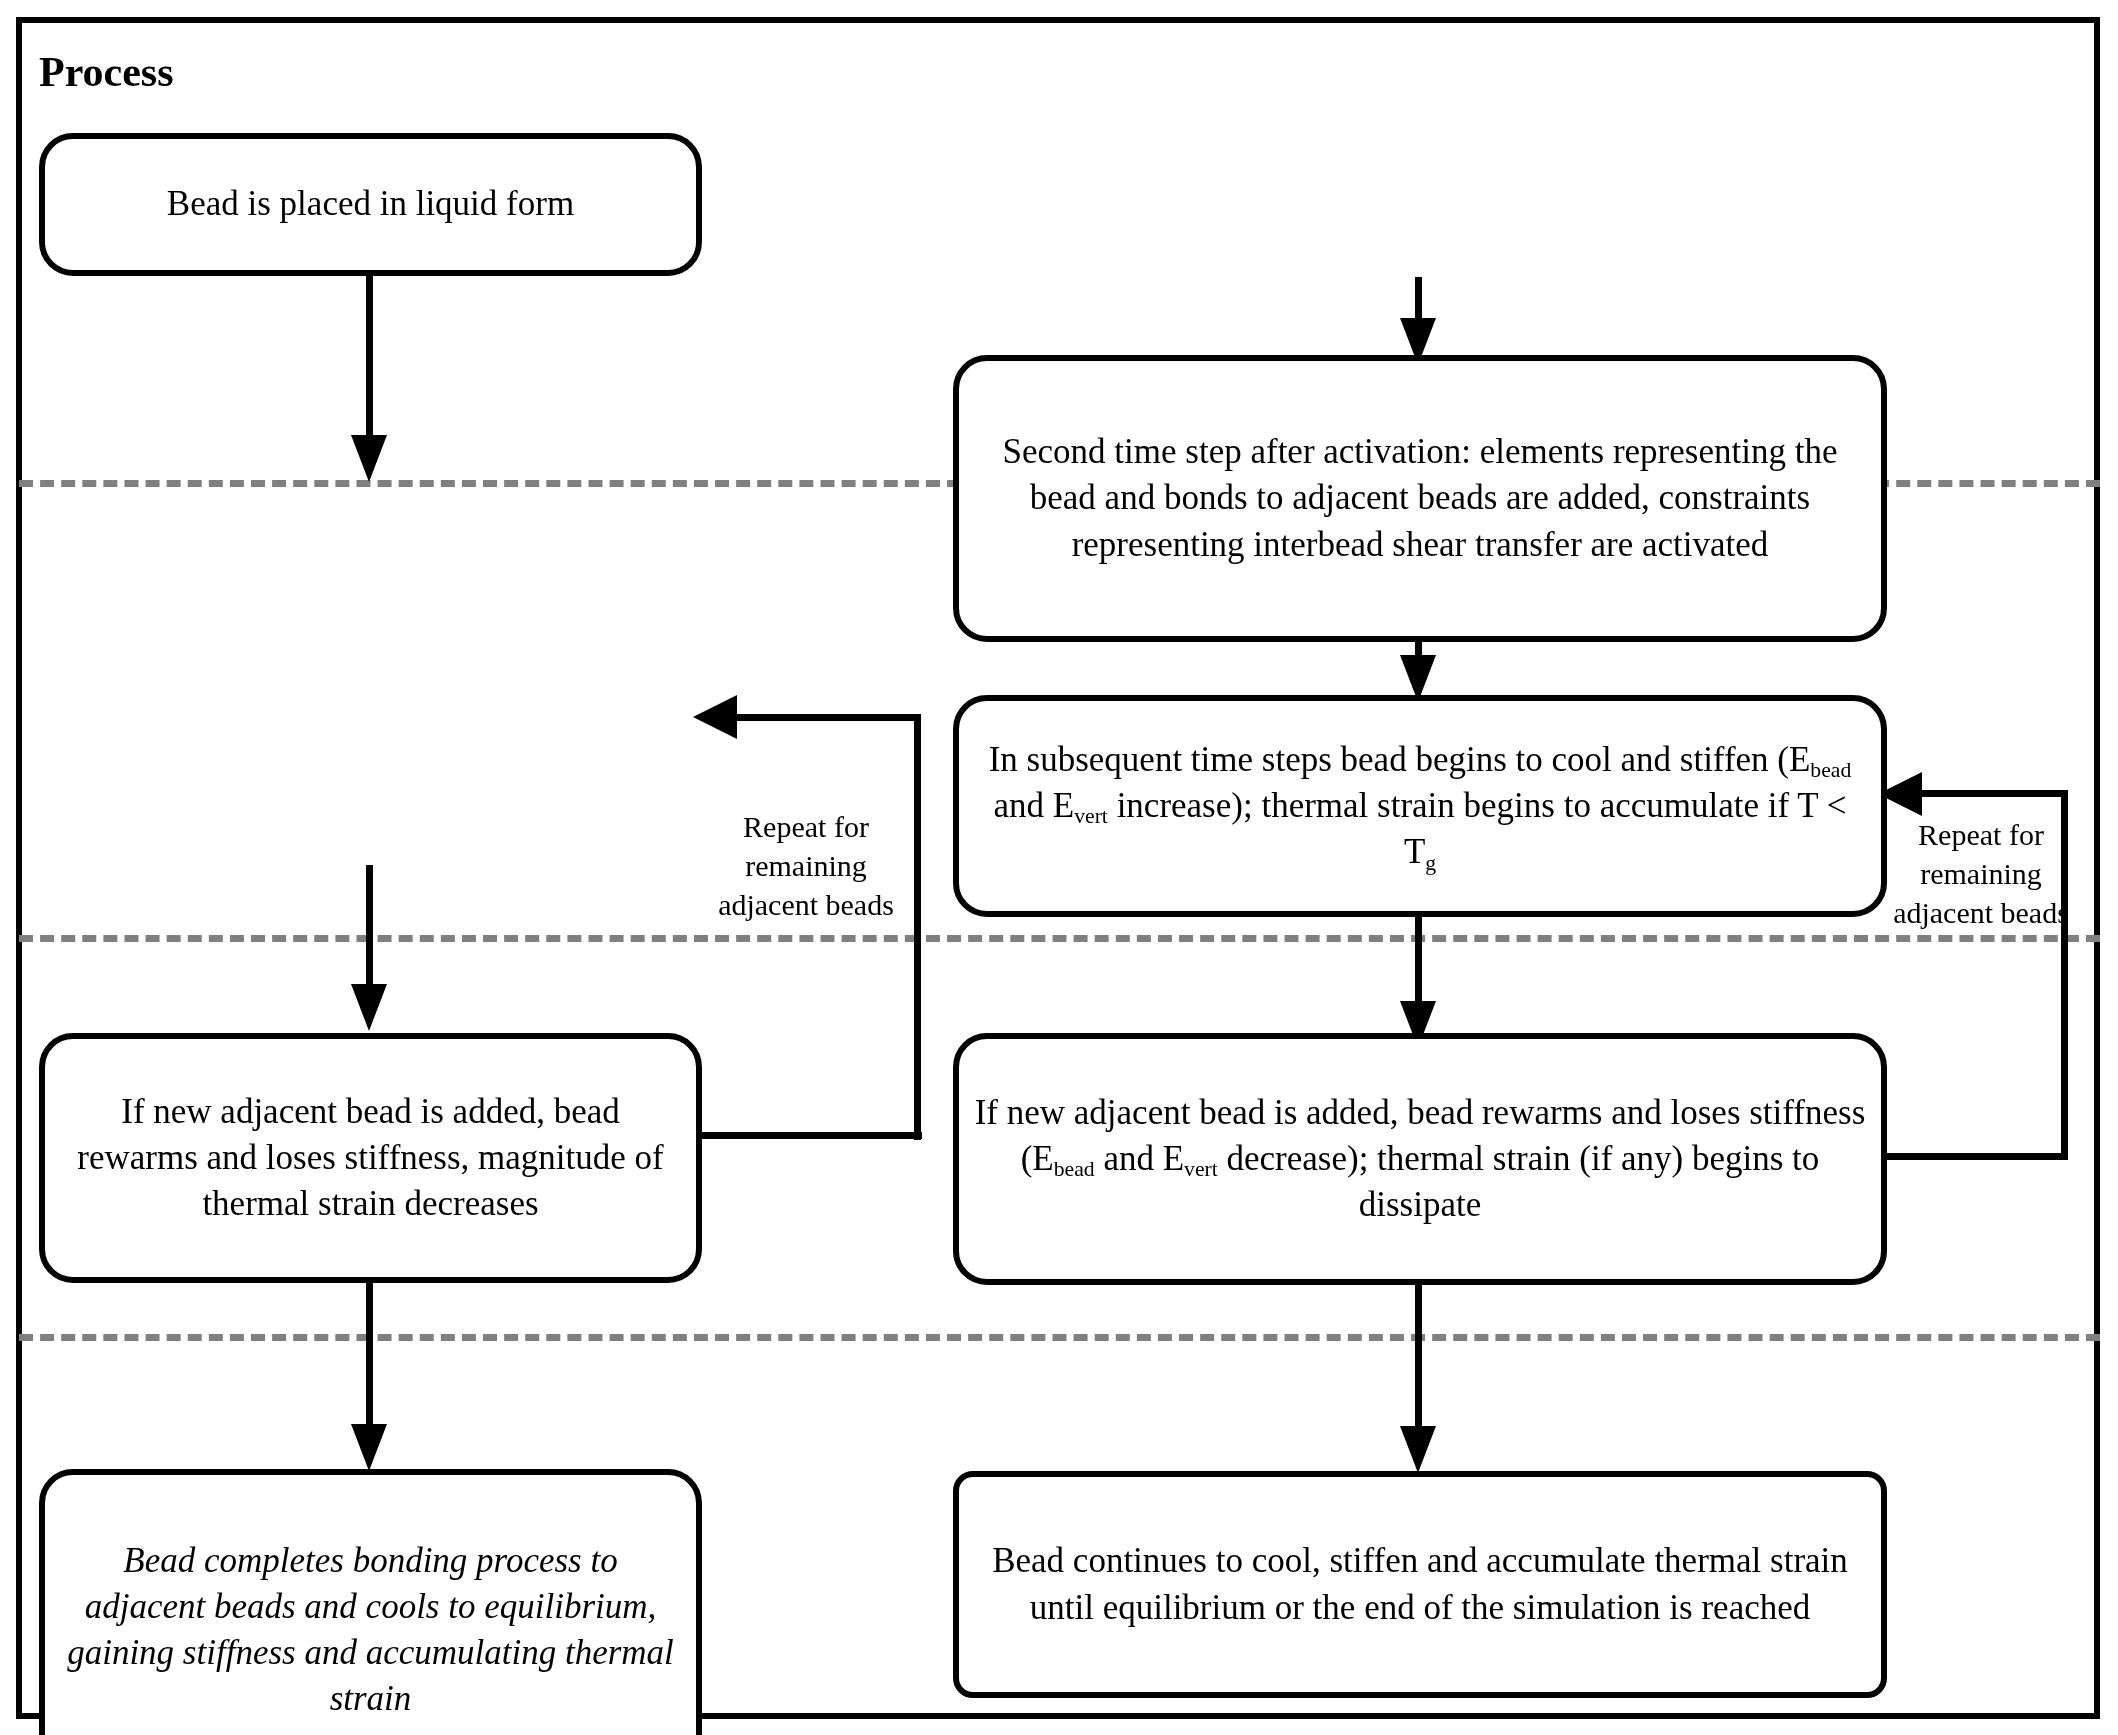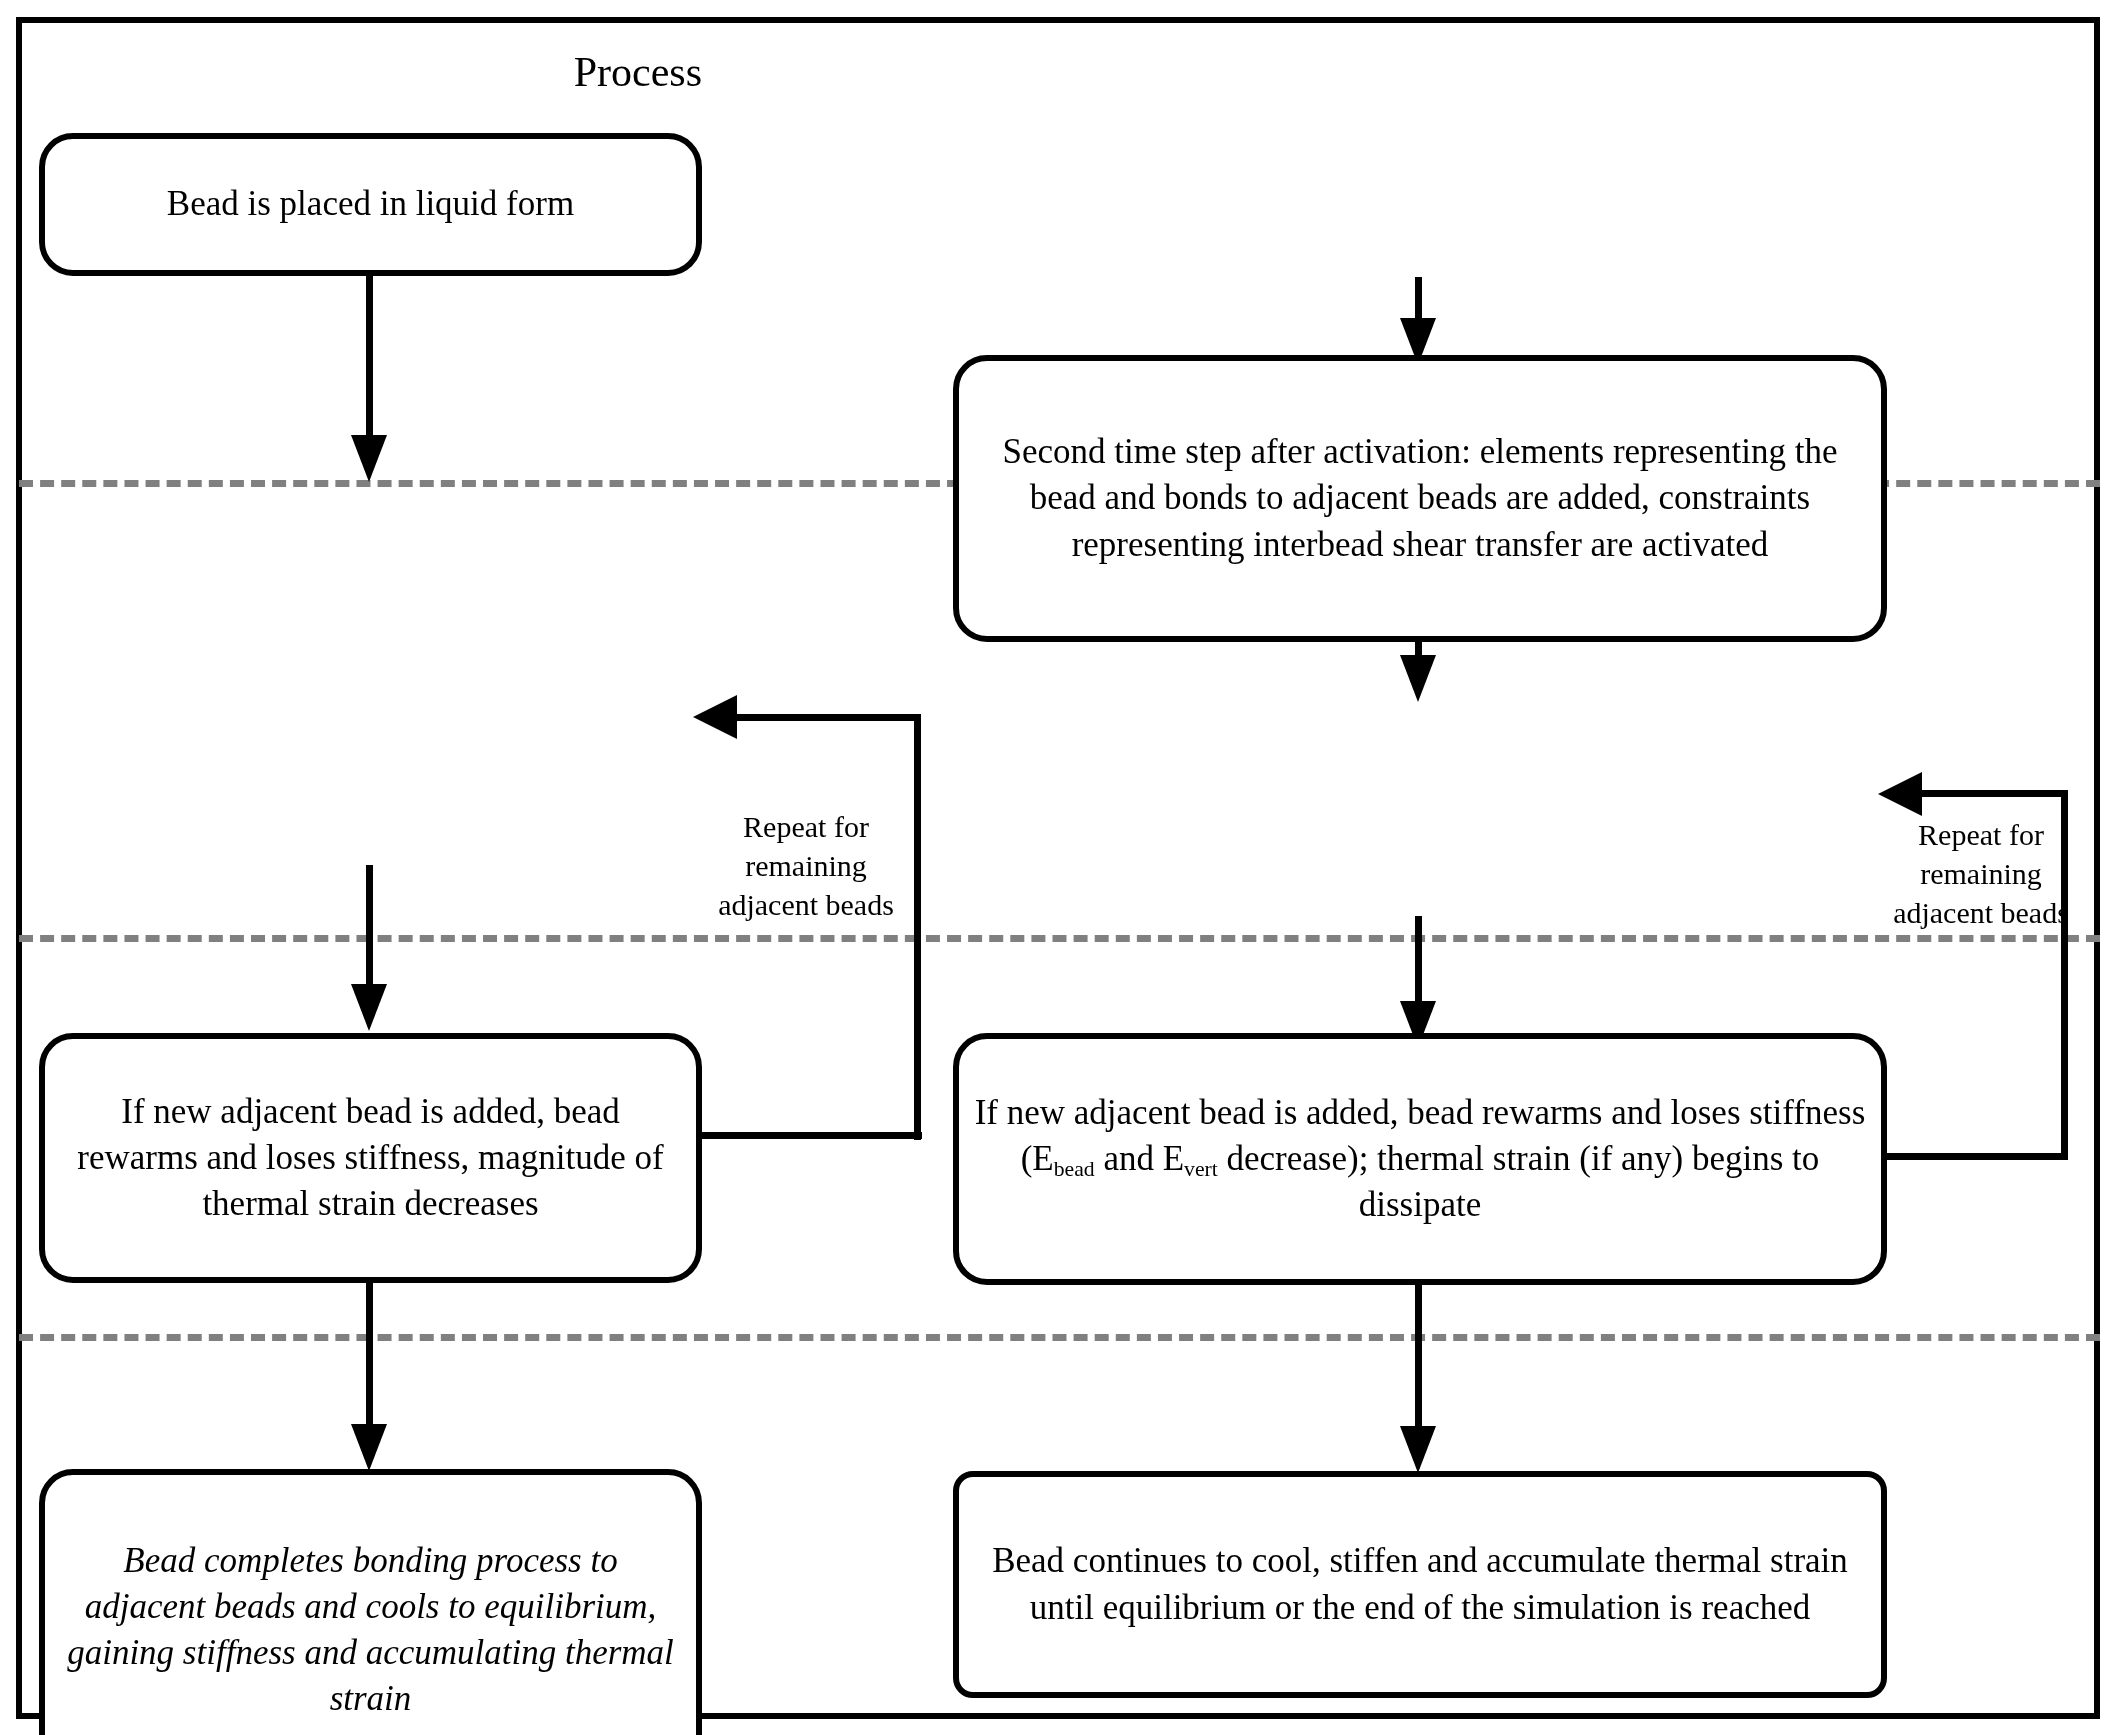--- a/index.html
+++ b/index.html
@@ -16,22 +16,22 @@
   .outer-frame{
     position:absolute;
     left:15.5px; top:16.6px;
     width:2084px; height:1702px;
     border:6.7px solid #000000;
     box-sizing:border-box;
   }
   
   .col-heading{
     position:absolute;
-    text-align:right;
-    font-weight:normal;
+    text-align:left;
+    font-weight:bold;
     font-size:42px;
     line-height:1;
     color:#000;
     white-space:nowrap;
   }
   #heading-process{ left:39px; top:51px; width:663px; }
   #heading-model{ left:953px; top:51px; width:934px; }
 
   
   .node{
@@ -160,20 +160,25 @@
 
   <div class="node" style="left:953px; top:355px; width:934px; height:287px;">
     <span class="txt">Second time step after activation: elements representing the bead and bonds to adjacent beads are added, constraints representing interbead shear transfer are activated</span>
   </div>
 
   <div class="v-arrow" style="left:1402px; top:642px; width:33px; height:60px;">
     <div class="shaft" style="height:22px;"></div>
     <div class="head"></div>
   </div>
 
+  <div class="node" style="left:953px; top:695px; width:934px; height:222px;">
+    <span class="txt">
+      <span>In subsequent time steps bead begins to cool and stiffen (E</span><sub>bead</sub><span> and E</span><sub>vert</sub><span> increase); thermal strain begins to accumulate if T &lt; T</span><sub>g</sub>
+    </span>
+  </div>
 
   <div class="v-arrow" style="left:1402px; top:916px; width:33px; height:132px;">
     <div class="shaft" style="height:88px;"></div>
     <div class="head"></div>
   </div>
 
   <div class="node" style="left:953px; top:1033px; width:934px; height:252px;">
     <span class="txt">
       <span>If new adjacent bead is added, bead rewarms and loses stiffness (E</span><sub>bead</sub><span> and E</span><sub>vert</sub><span> decrease); thermal strain (if any) begins to dissipate</span>
     </span>

